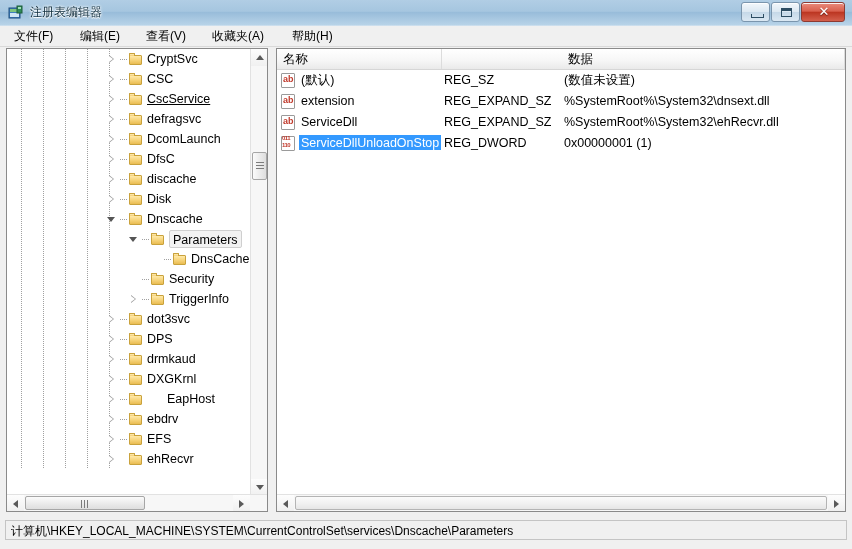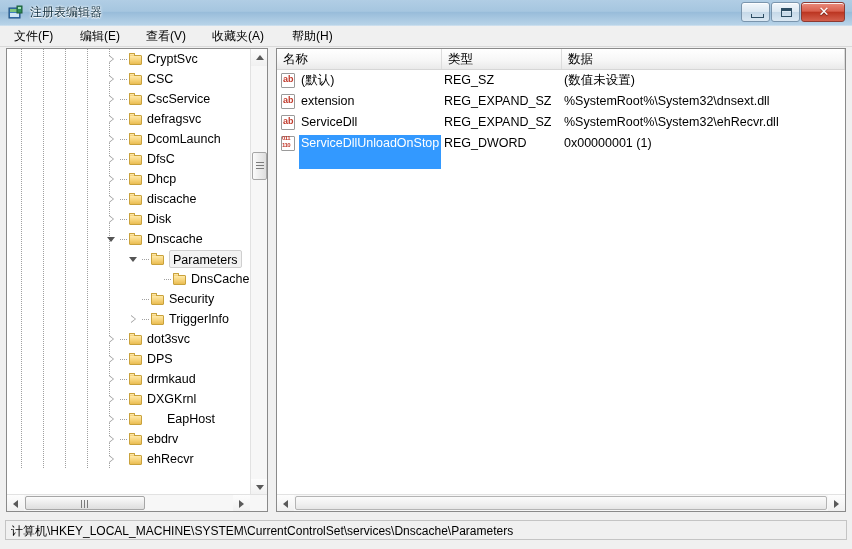--- a/index.html
+++ b/index.html
@@ -250,21 +250,21 @@
   }
   .cell {
     position: absolute; top: 0; height: 21px; line-height: 21px;
     font-size: 12.5px; color: #000; white-space: nowrap;
   }
   .c-name { left: 24px; }
   .c-type { left: 167px; }
   .c-data { left: 287px; }
   .lv-row.selected .c-name {
     background: #3399ff; color: #ffffff; padding: 0 2px; left: 22px;
-    height: 34px; line-height: 17px; top: 2px;
+    height: 15px; line-height: 17px; top: 2px;
   }
   .vicon {
     position: absolute; left: 4px; top: 3px; width: 14px; height: 15px;
     background: #ffffff; border: 1px solid #9a9a9a; box-sizing: border-box;
     border-radius: 1px;
   }
   .vicon.str::after {
     content: "ab"; position: absolute; left: 1px; top: -2px;
     font-size: 9px; font-weight: bold; color: #c0392b;
     font-family: "Liberation Sans", sans-serif; line-height: 15px;
@@ -397,21 +397,21 @@
               </div>
               <div class="tnode">
                 <div class="dots" style="left: 14px;"></div>
                 <div class="dots" style="left: 36px;"></div>
                 <div class="dots" style="left: 58px;"></div>
                 <div class="dots" style="left: 80px;"></div>
                 <div class="dots" style="left: 102px;"></div>
                 <div class="dotsh" style="left: 113px; width: 8px;"></div>
                 <div class="exp closed" style="left: 100px;"></div>
                 <div class="folder" style="left: 122px;"></div>
-                <div class="tlabel" style="left: 140px;">CscService</div>
+                <div class="tlabel" style="left: 140px; text-decoration: underline;">CscService</div>
               </div>
               <div class="tnode">
                 <div class="dots" style="left: 14px;"></div>
                 <div class="dots" style="left: 36px;"></div>
                 <div class="dots" style="left: 58px;"></div>
                 <div class="dots" style="left: 80px;"></div>
                 <div class="dots" style="left: 102px;"></div>
                 <div class="dotsh" style="left: 113px; width: 8px;"></div>
                 <div class="exp closed" style="left: 100px;"></div>
                 <div class="folder" style="left: 122px;"></div>
@@ -431,31 +431,20 @@
               <div class="tnode">
                 <div class="dots" style="left: 14px;"></div>
                 <div class="dots" style="left: 36px;"></div>
                 <div class="dots" style="left: 58px;"></div>
                 <div class="dots" style="left: 80px;"></div>
                 <div class="dots" style="left: 102px;"></div>
                 <div class="dotsh" style="left: 113px; width: 8px;"></div>
                 <div class="exp closed" style="left: 100px;"></div>
                 <div class="folder" style="left: 122px;"></div>
                 <div class="tlabel" style="left: 140px;">DfsC</div>
-              </div>
-              <div class="tnode">
-                <div class="dots" style="left: 14px;"></div>
-                <div class="dots" style="left: 36px;"></div>
-                <div class="dots" style="left: 58px;"></div>
-                <div class="dots" style="left: 80px;"></div>
-                <div class="dots" style="left: 102px;"></div>
-                <div class="dotsh" style="left: 113px; width: 8px;"></div>
-                <div class="exp closed" style="left: 100px;"></div>
-                <div class="folder" style="left: 122px;"></div>
-                <div class="tlabel" style="left: 140px;">Dhcp</div>
               </div>
               <div class="tnode">
                 <div class="dots" style="left: 14px;"></div>
                 <div class="dots" style="left: 36px;"></div>
                 <div class="dots" style="left: 58px;"></div>
                 <div class="dots" style="left: 80px;"></div>
                 <div class="dots" style="left: 102px;"></div>
                 <div class="dotsh" style="left: 113px; width: 8px;"></div>
                 <div class="exp closed" style="left: 100px;"></div>
                 <div class="folder" style="left: 122px;"></div>
@@ -590,20 +579,31 @@
                 <div class="exp closed" style="left: 100px;"></div>
                 <div class="folder" style="left: 122px;"></div>
                 <div class="tlabel" style="left: 140px;">ebdrv</div>
               </div>
               <div class="tnode">
                 <div class="dots" style="left: 14px;"></div>
                 <div class="dots" style="left: 36px;"></div>
                 <div class="dots" style="left: 58px;"></div>
                 <div class="dots" style="left: 80px;"></div>
                 <div class="dots" style="left: 102px;"></div>
+                <div class="dotsh" style="left: 113px; width: 8px;"></div>
+                <div class="exp closed" style="left: 100px;"></div>
+                <div class="folder" style="left: 122px;"></div>
+                <div class="tlabel" style="left: 140px;">EFS</div>
+              </div>
+              <div class="tnode">
+                <div class="dots" style="left: 14px;"></div>
+                <div class="dots" style="left: 36px;"></div>
+                <div class="dots" style="left: 58px;"></div>
+                <div class="dots" style="left: 80px;"></div>
+                <div class="dots" style="left: 102px;"></div>
                 <div class="exp closed" style="left: 100px;"></div>
                 <div class="folder" style="left: 122px;"></div>
                 <div class="tlabel" style="left: 140px;">ehRecvr</div>
               </div>
             </div>
         </div>
 
         <div id="tree-vscroll">
           <div class="sb-arrow" style="top:0">
             <div class="arrow-up"></div>
@@ -627,21 +627,20 @@
             <div class="arrow-right"></div>
           </div>
         </div>
       </div>
 
       <div id="splitter"></div>
 
       <div id="right-pane">
         <div id="lv-header">
             <div class="lv-col" style="left: 0px; width: 165px;">名称</div>
-            <div class="lv-col" style="left: 165px; width: 120px;">类型</div>
             <div class="lv-col" style="left: 285px; width: 283px;">数据</div>
           </div>
         <div id="lv-rows">
             <div class="lv-row">
               <div class="vicon str"></div>
               <div class="cell c-name">(默认)</div>
               <div class="cell c-type">REG_SZ</div>
               <div class="cell c-data">(数值未设置)</div>
             </div>
             <div class="lv-row">

